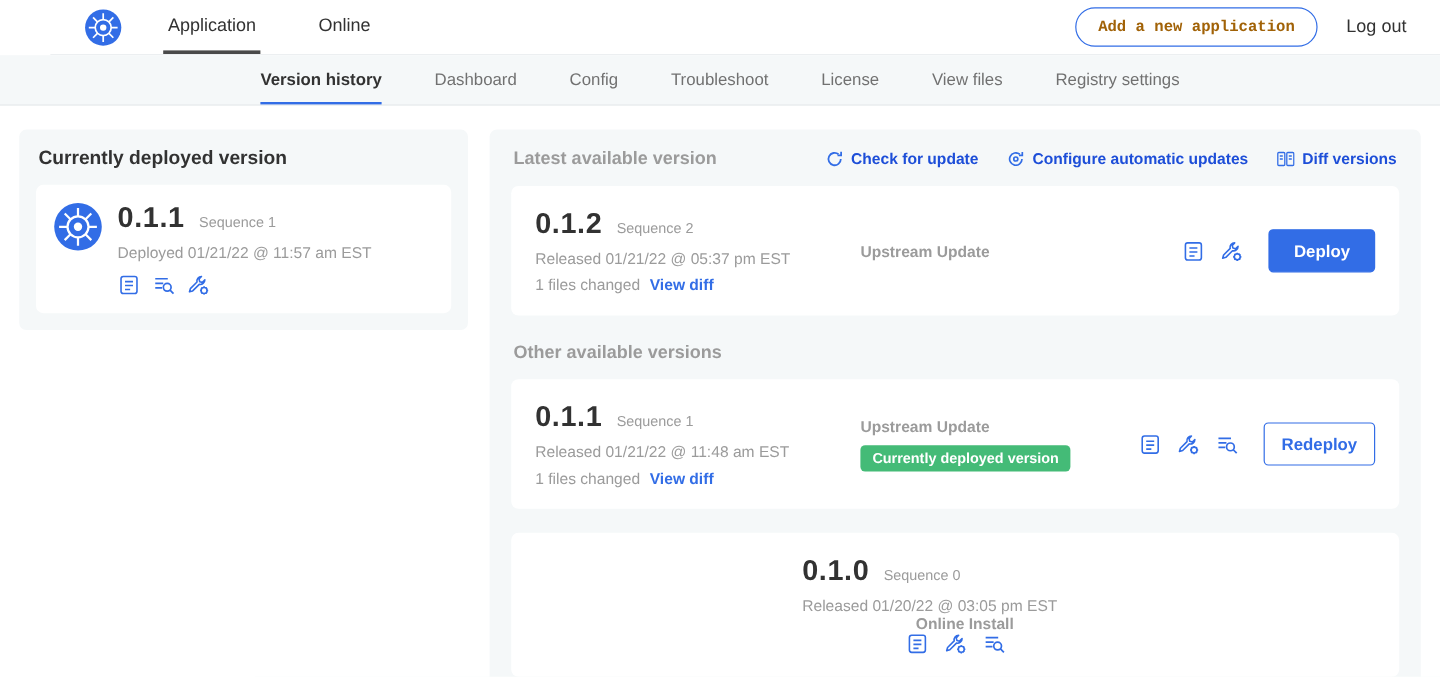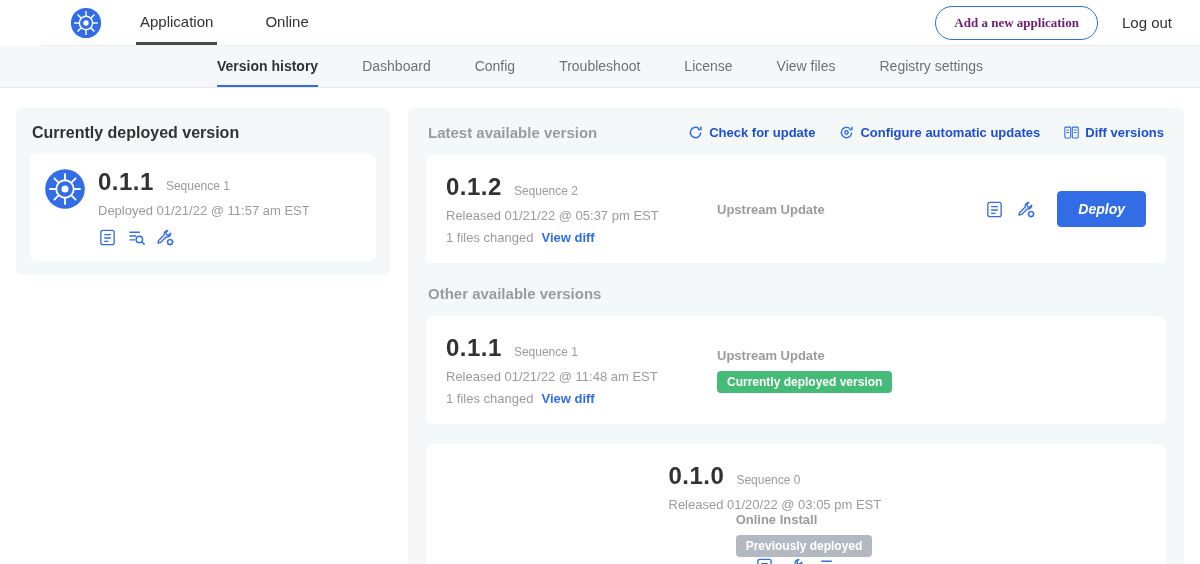--- a/index.html
+++ b/index.html
@@ -13,23 +13,23 @@
   
   .topnav { height:46px; display:flex; align-items:center; justify-content:space-between;
             padding:0 28px; background:#fff; border-bottom:1px solid #eceff1;margin-left:42px; }
   .topnav-left { display:flex; align-items:center; height:100%; }
   .logo-sm { width:32px; height:32px; margin-right:34px; cursor:pointer; display:block; }
   .top-tabs { display:flex; height:100%; }
   .top-tab { display:flex; align-items:center; height:100%; padding:0 4px; margin-right:44px;
              font-size:15px; color:#323232; cursor:pointer; border-bottom:3px solid transparent; }
   .top-tab.active { border-bottom-color:#4a4a4a; }
   .topnav-right { display:flex; align-items:center; gap:24px; }
-  .add-app-btn { border:1px solid #326de6; background:#fff; color:#701a75; font-weight:bold;
+  .add-app-btn { border:1px solid #326de6; background:#fff; color:#a16207; font-weight:bold;
                  font-size:13px; padding:8px 18px; border-radius:18px; cursor:pointer;
-                 font-family:Liberation Serif, serif; }
+                 font-family:Liberation Mono, monospace; }
   .logout { font-size:15px; color:#323232; cursor:pointer; }
 
   
   .subnav { height:42px; background:#f5f8f9; border-bottom:1px solid #e7eaec;
             display:flex; justify-content:center; }
   .subnav-item { display:flex; align-items:center; height:100%; margin:0 22px; font-size:14px;
                  color:#717171; border-bottom:2px solid transparent; cursor:pointer; }
   .subnav-item.active { color:#323232; font-weight:bold; border-bottom-color:#326de6; }
 
   
@@ -64,21 +64,21 @@
   .badge { display:inline-block; margin-top:8px; font-size:12px; font-weight:bold; color:#fff;
            padding:4px 10px; border-radius:4px; }
   .badge.green { background:#44bb77; }
   .badge.gray  { background:#b3b9c3; }
   .vc-right { display:flex; align-items:center; gap:13px; }
   .files-row { display:flex; gap:8px; margin-top:7px; font-size:13px; align-items:baseline; }
   .files-changed { color:#9b9b9b; }
   .view-diff { color:#326de6; font-weight:bold; cursor:pointer; }
   .deploy-btn { background:#326de6; color:#fff; border:1px solid #326de6; border-radius:4px;
                 font-weight:bold; font-size:14px; padding:9px 20px; cursor:pointer;
-                font-family:inherit; margin-left:8px;font-style:italic; }
+                font-family:inherit; margin-left:8px; }
   .redeploy-btn { background:#fff; color:#326de6; border:1px solid #326de6; border-radius:4px;
                   font-weight:bold; font-size:14px; padding:9px 14px; cursor:pointer;
                   font-family:inherit; margin-left:8px; }
   .other-title { font-size:15px; font-weight:bold; color:#9b9b9b; margin:22px 2px 14px; }
   .card-gap { margin-top:20px;flex-direction:column; }
 </style>
 </head>
 <body>
 
 <header class="topnav">
@@ -249,33 +249,55 @@
         <div class="released-text">Released 01/21/22 @ 11:48 am EST</div>
         <div class="files-row">
           <span class="files-changed">1 files changed</span>
           <span class="view-diff">View diff</span>
         </div>
       </div>
       <div class="vc-mid">
         <div class="source-label">Upstream Update</div>
         <span class="badge green">Currently deployed version</span>
       </div>
+      <div class="vc-right">
+        <span class="action-icon">
+          <svg viewBox="0 0 20 20" fill="none" stroke="#326de6" stroke-width="1.4">
+            <rect x="3" y="2.5" width="14" height="15" rx="2"></rect>
+            <path d="M6.5 7h7M6.5 10.5h7M6.5 14h4.5"></path>
+          </svg>
+        </span>
+        <span class="action-icon">
+          <svg viewBox="0 0 20 20" fill="none" stroke="#326de6" stroke-width="1.4">
+            <path d="M12.5 2.5a4 4 0 0 0-3.9 4.9L2.8 13.2 2 16l2.8-.8 5.8-5.8a4 4 0 0 0 4.9-3.9l-2.2 2.2-2.3-.6-.6-2.3z" stroke-linejoin="round"></path>
+            <circle cx="14.8" cy="14.8" r="2.6"></circle>
+            <path d="M14.8 11.2v1M14.8 17.4v1M11.2 14.8h1M17.4 14.8h1M12.3 12.3l.7.7M16.6 16.6l.7.7M17.3 12.3l-.7.7M12.3 17.3l.7-.7"></path>
+          </svg>
+        </span>
+        <span class="action-icon">
+          <svg viewBox="0 0 20 20" fill="none" stroke="#326de6" stroke-width="1.5">
+            <path d="M2.5 4.5h11M2.5 8.5h7M2.5 12.5h6"></path>
+            <circle cx="13" cy="12" r="3.4"></circle>
+            <path d="M15.5 14.5l3 3"></path>
+          </svg>
+        </span>
+        <button class="redeploy-btn">Redeploy</button>
+      </div>
     </div>
 
     <div class="version-card card-gap">
       <div class="vc-left">
         <div class="version-row">
           <span class="version-number">0.1.0</span>
           <span class="sequence-label">Sequence 0</span>
         </div>
         <div class="released-text">Released 01/20/22 @ 03:05 pm EST</div>
       </div>
       <div class="vc-mid">
         <div class="source-label">Online Install</div>
-        <span class="badge gray">Previously deployed</span>
       </div>
       <div class="vc-right">
         <span class="action-icon">
           <svg viewBox="0 0 20 20" fill="none" stroke="#326de6" stroke-width="1.4">
             <rect x="3" y="2.5" width="14" height="15" rx="2"></rect>
             <path d="M6.5 7h7M6.5 10.5h7M6.5 14h4.5"></path>
           </svg>
         </span>
         <span class="action-icon">
           <svg viewBox="0 0 20 20" fill="none" stroke="#326de6" stroke-width="1.4">

